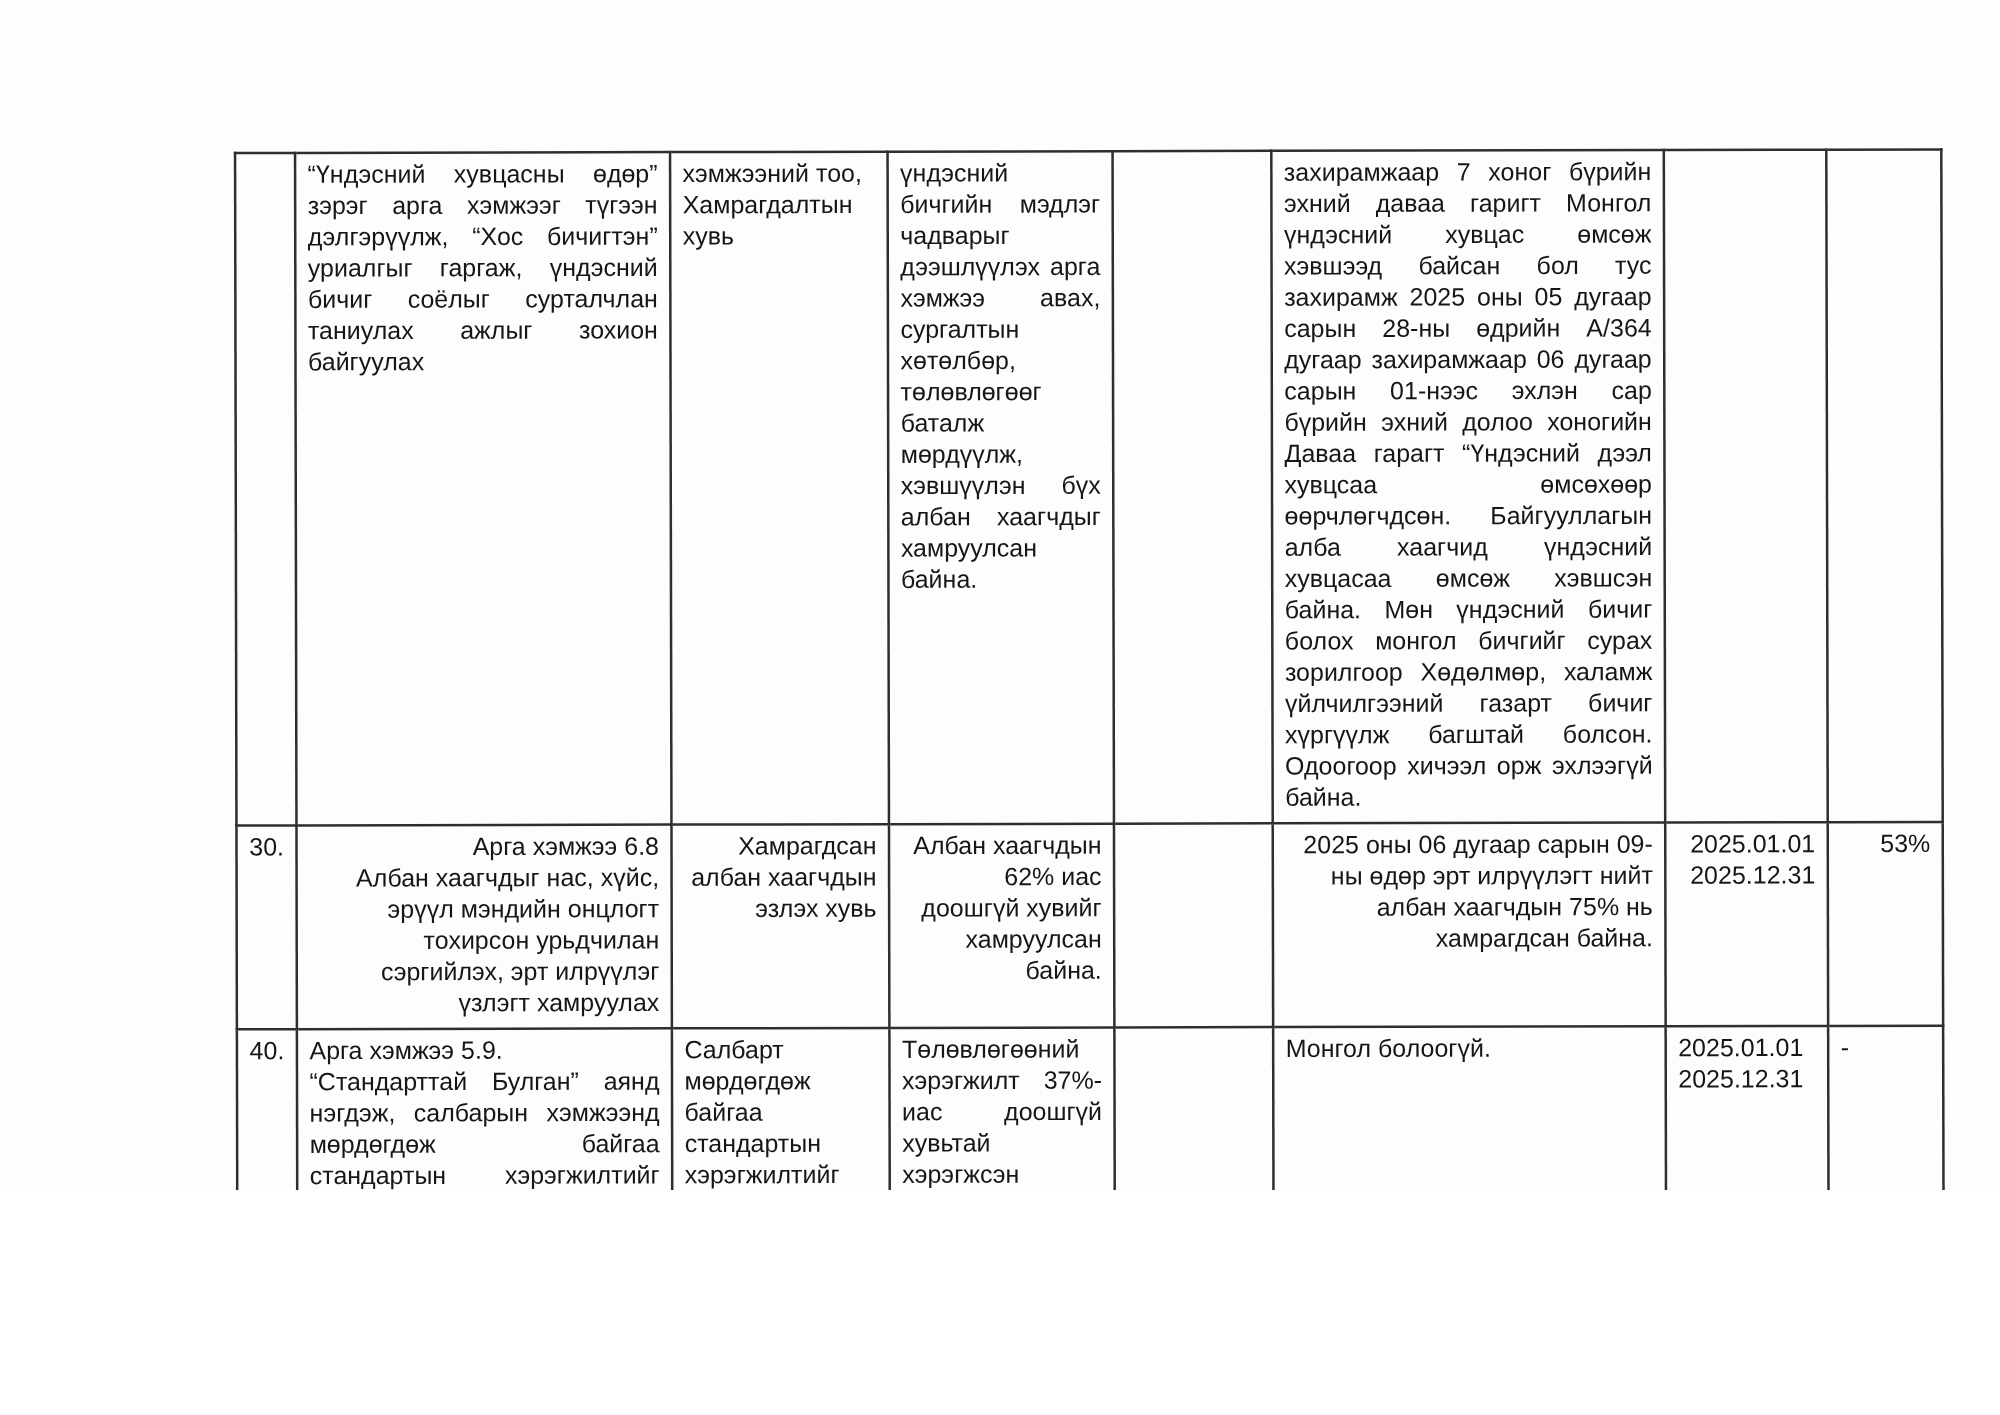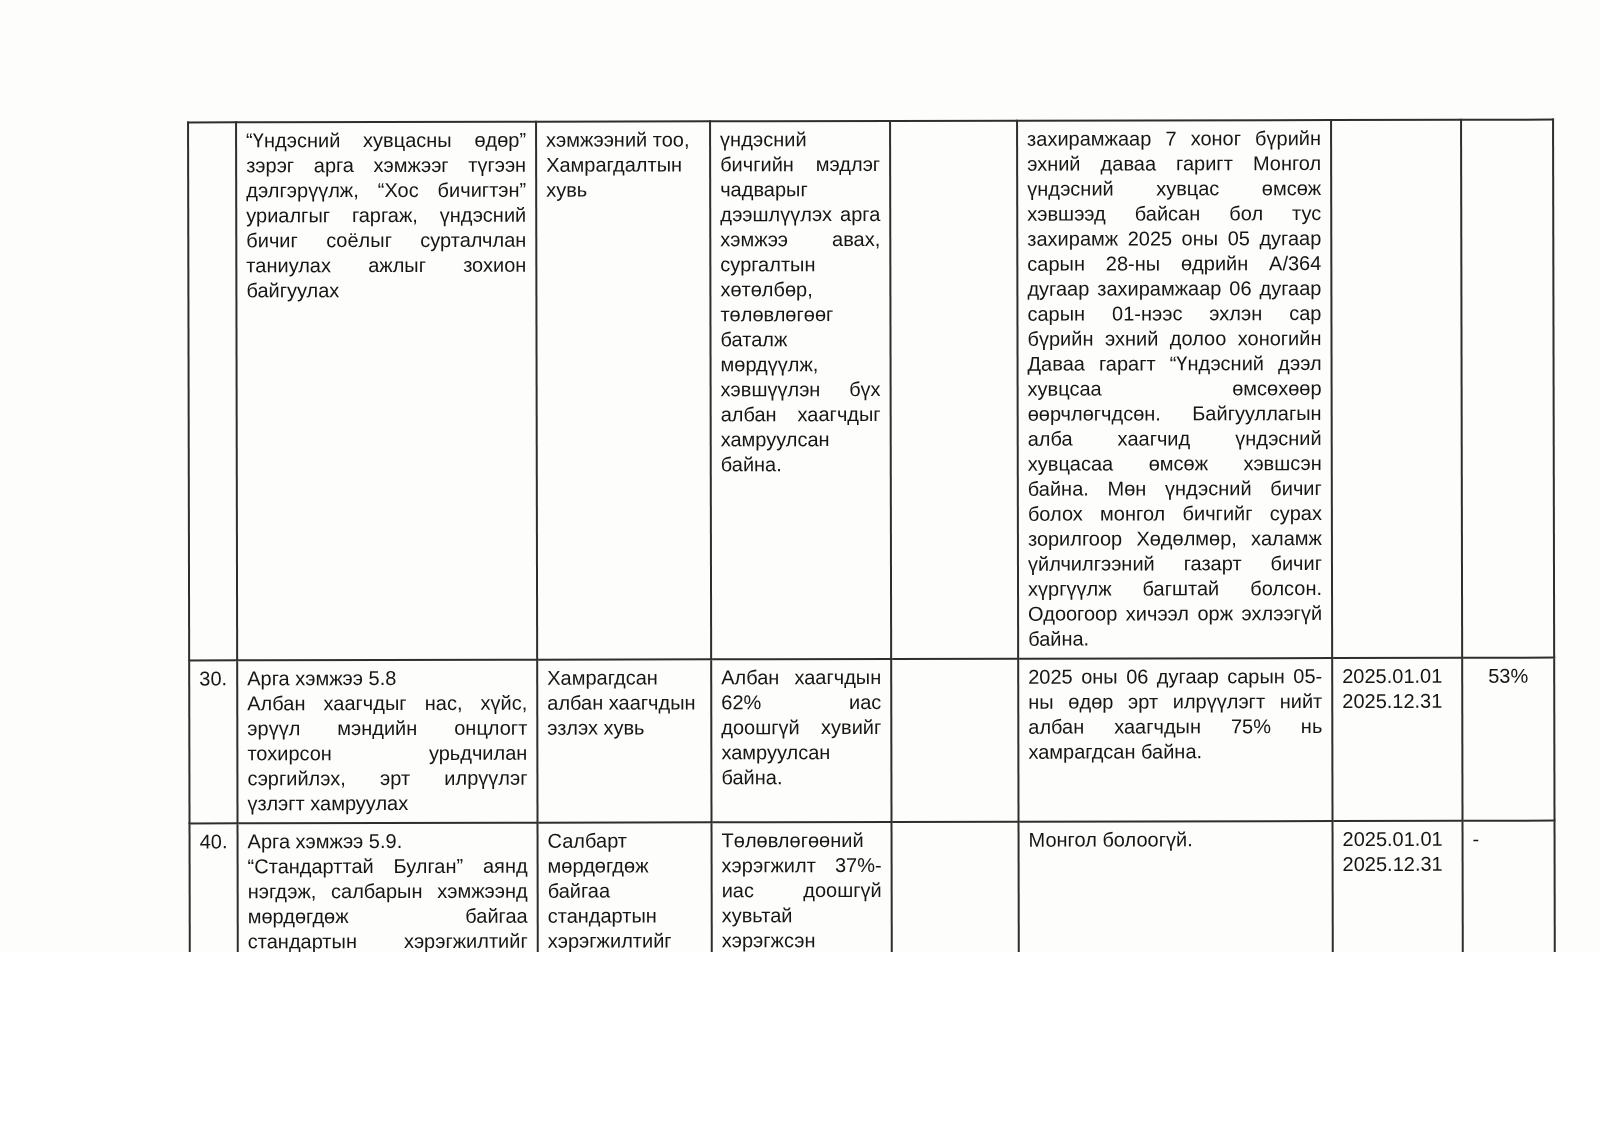--- a/index.html
+++ b/index.html
@@ -27,21 +27,21 @@
     border: 2px solid #2e2e2e;
     padding: 5px 9px 6px 9px;
     vertical-align: top;
     font-size: 20px;
     line-height: 25px;
     color: #161616;
     overflow: hidden;
     word-wrap: break-word;
   }
   tr.r0 td { height: 495px; }
-  tr.r1 td { height: 146px; }
+  tr.r1 td { height: 146px; text-align: right; }
   tr.r2 td { height: 184px; }
 
   td.c-num {
     text-align: center;
     vertical-align: middle;
     padding-left: 2px;
     padding-right: 2px;
     font-size: 21px;
   }
   td.c-just {
@@ -98,26 +98,26 @@
         <td class="c-just">“Үндэсний хувцасны өдөр” зэрэг арга хэмжээг түгээн дэлгэрүүлж, “Хос бичигтэн” уриалгыг гаргаж, үндэсний бичиг соёлыг сурталчлан таниулах ажлыг зохион байгуулах</td>
         <td class="c-left">хэмжээний тоо, Хамрагдалтын хувь</td>
         <td class="c-just">үндэсний бичгийн мэдлэг чадварыг дээшлүүлэх арга хэмжээ авах, сургалтын хөтөлбөр, төлөвлөгөөг баталж мөрдүүлж, хэвшүүлэн бүх албан хаагчдыг хамруулсан байна.</td>
         <td></td>
         <td class="c-just">захирамжаар 7 хоног бүрийн эхний даваа гаригт Монгол үндэсний хувцас өмсөж хэвшээд байсан бол тус захирамж 2025 оны 05 дугаар сарын 28-ны өдрийн А/364 дугаар захирамжаар 06 дугаар сарын 01-нээс эхлэн сар бүрийн эхний долоо хоногийн Даваа гарагт “Үндэсний дээл хувцсаа өмсөхөөр өөрчлөгчдсөн. Байгууллагын алба хаагчид үндэсний хувцасаа өмсөж хэвшсэн байна. Мөн үндэсний бичиг болох монгол бичгийг сурах зорилгоор Хөдөлмөр, халамж үйлчилгээний газарт бичиг хүргүүлж багштай болсон. Одоогоор хичээл орж эхлээгүй байна.</td>
         <td class="c-period"></td>
         <td class="c-percent"></td>
       </tr>
       <tr class="r1">
         <td class="c-num">30.</td>
-        <td class="c-just">Арга хэмжээ 5.8
+        <td class="c-just">Арга хэмжээ 6.8
 Албан хаагчдыг нас, хүйс, эрүүл мэндийн онцлогт тохирсон урьдчилан сэргийлэх, эрт илрүүлэг үзлэгт хамруулах</td>
         <td class="c-left">Хамрагдсан албан хаагчдын эзлэх хувь</td>
         <td class="c-just">Албан хаагчдын 62% иас доошгүй хувийг хамруулсан байна.</td>
         <td></td>
-        <td class="c-result-mid">2025 оны 06 дугаар сарын 05-ны өдөр эрт илрүүлэгт нийт албан хаагчдын 75% нь хамрагдсан байна.</td>
+        <td class="c-result-mid">2025 оны 06 дугаар сарын 09-ны өдөр эрт илрүүлэгт нийт албан хаагчдын 75% нь хамрагдсан байна.</td>
         <td class="c-period">2025.01.01
 2025.12.31</td>
         <td class="c-percent">53%</td>
       </tr>
       <tr class="r2">
         <td class="c-num">40.</td>
         <td class="c-just">Арга хэмжээ 5.9.
 “Стандарттай Булган” аянд нэгдэж, салбарын хэмжээнд мөрдөгдөж байгаа стандартын хэрэгжилтийг хангахад чиглэсэн сургалт нөлөөллийн арга хэмжээ зохион байгуулах</td>
         <td class="c-left">Салбарт мөрдөгдөж байгаа стандартын хэрэгжилтийг хангах чиглэлээр зохион</td>
         <td class="c-just">Төлөвлөгөөний хэрэгжилт 37%-иас доошгүй хувьтай хэрэгжсэн байна.</td>

